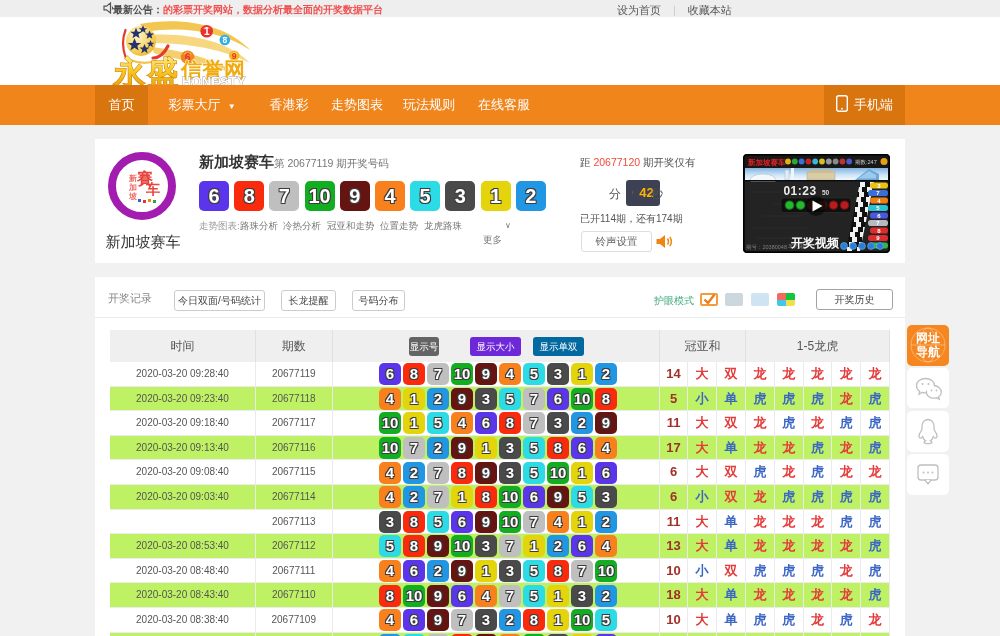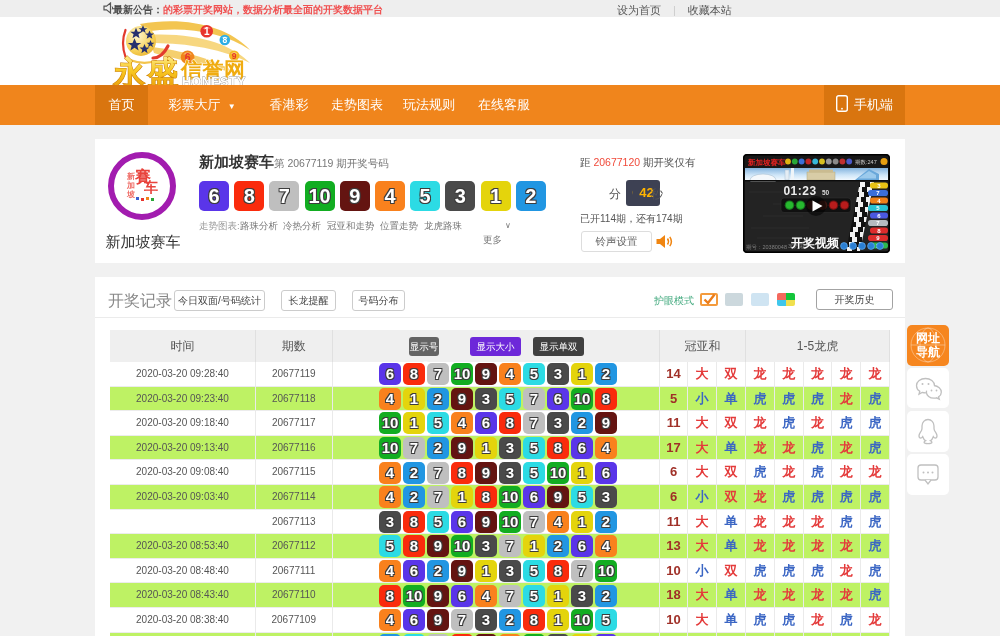--- a/index.html
+++ b/index.html
@@ -15,42 +15,42 @@
 
 .header{position:absolute;left:0;top:17px;width:1000px;height:68px;background:#fff;}
 
 .nav{position:absolute;left:0;top:85px;width:1000px;height:40px;background:#f0851c;}
 .nav .item{position:absolute;top:0;height:40px;line-height:40px;color:#fff;font-size:13px;text-align:center;}
 .nav .active{background:#d9750f;}
 
 .card1{position:absolute;left:95px;top:139px;width:810px;height:124px;background:#fff;}
 .card2{position:absolute;left:95px;top:277px;width:810px;height:359px;background:#fff;}
 
-.badge{position:absolute;left:13px;top:13px;width:68px;height:68px;border-radius:50%;border:6px solid #a21caf;background:#fff;}
+.badge{position:absolute;left:13px;top:13px;width:68px;height:68px;border-radius:50%;border:8px solid #a21caf;background:#fff;}
 .badge .in{position:absolute;left:8px;top:10px;width:46px;height:40px;}
 .blabel{position:absolute;left:0px;top:94px;width:96px;text-align:center;font-size:15px;color:#333;}
 .ctitle{position:absolute;left:104px;top:14px;font-size:15px;color:#333;font-weight:bold;}
 .ctitle span{font-weight:normal;color:#777;font-size:10.5px;margin-left:0;}
 
 .tiles{position:absolute;left:104px;top:42px;}
 .tiles i{float:left;width:30px;height:30px;margin-right:5.2px;border-radius:5px;font-style:normal;font-weight:bold;font-size:20px;line-height:30px;text-align:center;color:#fff;text-shadow:-1px -1px 0 #3d3d3d,1px -1px 0 #3d3d3d,-1px 1px 0 #3d3d3d,1px 1px 0 #3d3d3d;}
 .links{position:absolute;left:104px;top:81px;font-size:9.5px;color:#777;}
 .links2{position:absolute;left:104px;top:101px;font-size:9.5px;color:#777;}
 
 .cd1{position:absolute;left:485px;top:17px;font-size:10.5px;color:#555;}
 .cd1 em{font-style:normal;color:#f04a3a;}
 .cdbox{position:absolute;width:27px;height:26px;background:#3d4153;border-radius:3px;color:#ffb400;font-size:13px;font-weight:bold;text-align:center;line-height:26px;}
 .cdlab{position:absolute;top:47px;font-size:12px;color:#555;}
 .cd3{position:absolute;left:485px;top:73px;font-size:10px;color:#555;}
 .bellbtn{position:absolute;left:486px;top:92px;width:71px;height:21px;border:1px solid #ddd;border-radius:3px;background:#fff;font-size:10.5px;color:#666;text-align:center;line-height:19px;}
 
 .b1{background:#e4d40c}.b2{background:#2196e2}.b3{background:#4a4a4a}.b4{background:#f9811d}.b5{background:#2cdbe4}.b6{background:#5a35e9}.b7{background:#bfbfbf}.b8{background:#fa2b0c}.b9{background:#641411}.b10{background:#12ad21}
 
 .tbar{position:absolute;left:0;top:0;width:810px;height:41px;border-bottom:1px solid #ebebeb;}
-.tbar .tt{position:absolute;left:13px;top:14px;font-size:16px;color:#888;}
+.tbar .tt{position:absolute;left:13px;top:14px;font-size:11px;color:#888;}
 .tbtn{position:absolute;top:13px;height:21px;border:1px solid #ccc;border-radius:3px;background:#fff;font-size:10px;color:#444;text-align:center;line-height:19px;white-space:nowrap;}
 .eye{position:absolute;left:559px;top:17px;font-size:10px;color:#3fa87c;}
 .sw{position:absolute;top:16px;width:18px;height:13px;border-radius:2px;}
 .hist{position:absolute;left:721px;top:12px;width:77px;height:21px;border:1px solid #a3a3a3;border-radius:3px;background:#fff;font-size:10px;color:#444;text-align:center;line-height:19px;}
 
 .table{position:absolute;left:15px;top:53px;width:780px;}
 .thead{position:relative;width:780px;height:32px;background:#efefef;font-size:12px;color:#555;}
 .thead .hc{position:absolute;top:0;height:32px;line-height:32px;text-align:center;border-right:1px solid #e0e0e0;}
 .hbtn{position:absolute;top:7px;height:19px;border-radius:3px;color:#fff;font-size:9.5px;text-align:center;line-height:19px;}
 .tr{position:relative;width:780px;height:24.6px;border-bottom:1px solid #ececec;background:#fff;}
@@ -355,21 +355,21 @@
     </div>
     <div class="table" id="tbl">
       <div class="thead">
         <div class="hc" style="left:0;width:146px;">时间</div>
         <div class="hc" style="left:146px;width:76.5px;">期数</div>
         <div class="hc" style="left:222.5px;width:327.5px;"></div>
         <div class="hc" style="left:550px;width:86px;">冠亚和</div>
         <div class="hc" style="left:636px;width:144px;">1-5龙虎</div>
         <div class="hbtn" style="left:299px;width:30px;background:#646464;">显示号码</div>
         <div class="hbtn" style="left:360px;width:51px;background:#6d28d9;">显示大小</div>
-        <div class="hbtn" style="left:423px;width:51px;background:#404040;">显示单双</div>
+        <div class="hbtn" style="left:423px;width:51px;background:#0369a1;">显示单双</div>
       </div>
       <div class="tr">
  <div class="c t">2020-03-20 09:28:40</div>
  <div class="c p">20677119</div>
  <div class="c bl">
             <span class="balls">
               <i class="b6">6</i>
               <i class="b8">8</i>
               <i class="b7">7</i>
               <i class="b10">10</i>

